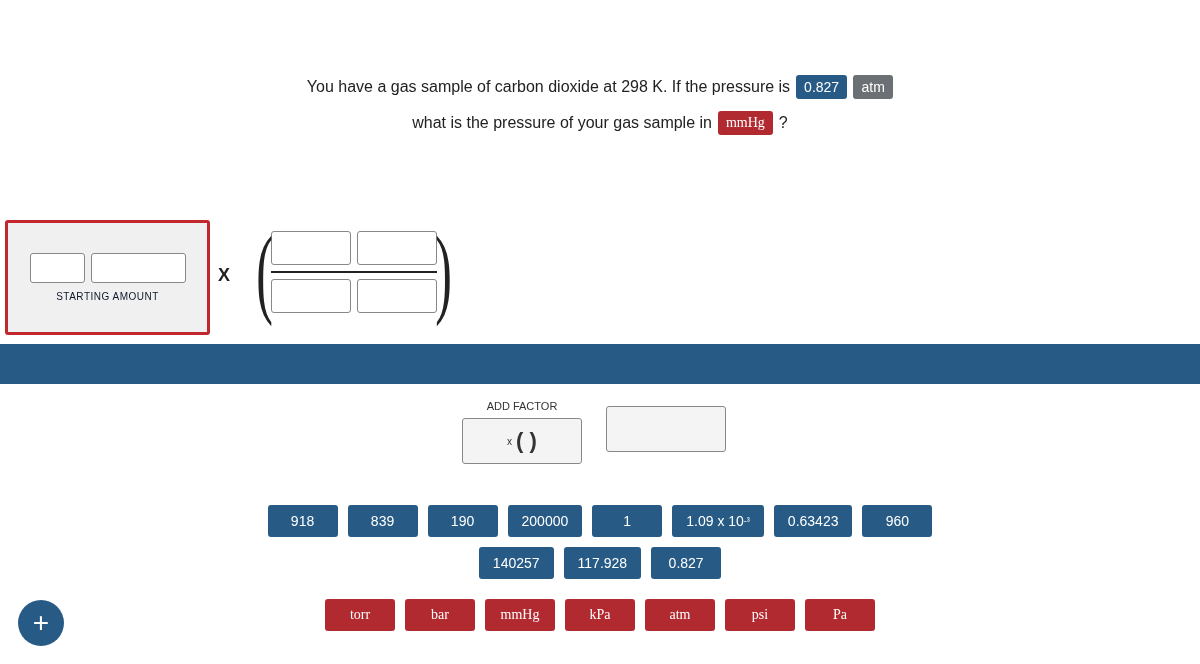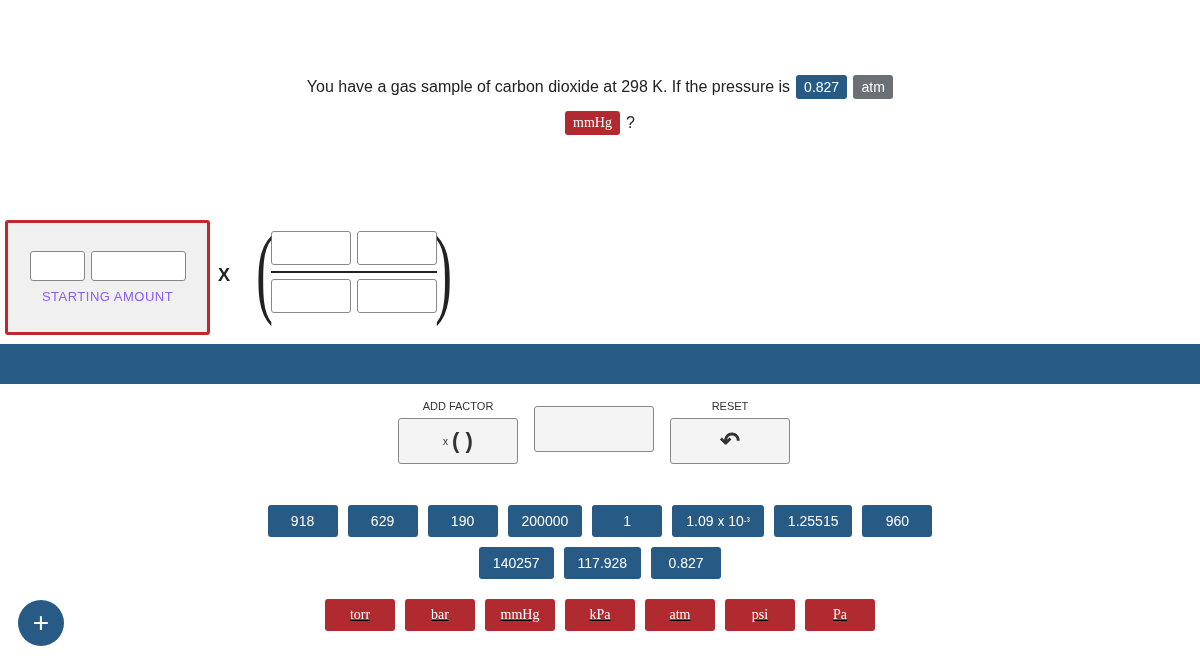--- a/index.html
+++ b/index.html
@@ -12,37 +12,37 @@
   .pill.blue { background: #275a85; }
   .pill.red { background: #b02a2f; font-family: "Times New Roman", serif; }
   .pill.gray { background: #6b7074; color:#fff; }
   
   
   .start-box { position: absolute; top: 220px; left: 5px; width: 205px; height: 115px; border: 3px solid #c1272d; border-radius: 3px; background: #f0f0f0; display:flex; flex-direction:column; align-items:center; justify-content:center; gap:8px; }
   .start-box .inputs { display:flex; gap:6px; }
   .start-box .inputs .slot { background:#fff; border:1px solid #888; border-radius:3px; height:30px; }
   .start-box .inputs .slot.sm { width:55px; }
   .start-box .inputs .slot.lg { width:95px; }
-  .start-box .label { font-size:13px; color:#8b5cf6; letter-spacing:0.5px; }
+  .start-box .label { font-size:10px; color:#0f172a; letter-spacing:0.5px; }
   
   .times-icon { position:absolute; top:265px; left:218px; font-size:18px; font-weight:bold; color:#222; }
   
   
   .factor { position:absolute; top:222px; left:248px; display:flex; align-items:center; }
   .paren { font-size:100px; font-weight:300; color:#222; font-family:"Times New Roman", serif; line-height:1; transform:scaleX(0.5); }
   .fraction { display:flex; flex-direction:column; gap:6px; margin:0 -10px; }
   .frac-row { display:flex; gap:6px; }
   .frac-row .slot { background:#fff; border:1px solid #888; border-radius:3px; height:34px; width:80px; }
   .frac-line { height:2px; background:#222; width:100%; }
   
   
   .blue-band { position:absolute; top:344px; left:0; right:0; height:40px; background:#275a85; }
   
   
-  .tool-row { position:absolute; top:400px; left:0; right:12px; display:flex; justify-content:center; gap:16px; }
+  .tool-row { position:absolute; top:400px; left:0; right:12px; display:flex; justify-content:center; gap:24px; }
   .tool-col { display:flex; flex-direction:column; align-items:center; gap:6px; }
   .tool-label { font-size:11px; color:#333; }
   .tool-btn { width:120px; height:46px; border:1px solid #888; border-radius:3px; background:#f4f4f4; display:flex; align-items:center; justify-content:center; font-size:20px; color:#333; cursor:pointer; }
   .tool-btn .eq-box { border:2px solid #333; width:18px; height:14px; margin-left:6px; display:inline-block; }
   .tool-btn .undo-icon { font-size:24px; font-weight:bold; }
   
   
   .tiles-area { position:absolute; top:505px; left:0; right:0; display:flex; flex-direction:column; align-items:center; gap:10px; }
   .tile-row { display:flex; gap:10px; justify-content:center; }
   .tile { min-width:70px; padding:0 14px; height:32px; border-radius:3px; display:flex; align-items:center; justify-content:center; font-size:14px; color:#fff; cursor:pointer; }
@@ -56,20 +56,21 @@
 </head>
 <body>
 
 <div class="question">
   <div class="question-line">
     <span>You have a gas sample of carbon dioxide at 298 K. If the pressure is</span>
     <span class="pill blue">0.827</span>
     <span class="pill gray">atm</span>
   </div>
   <div class="question-line">
+    <span>what is the pressure of your gas sample in</span>
     <span class="pill red">mmHg</span>
     <span>?</span>
   </div>
 </div>
 
 <div class="start-box">
   <div class="inputs">
     <div class="slot sm"></div>
     <div class="slot lg"></div>
   </div>
@@ -101,45 +102,39 @@
     <div class="tool-label">ADD FACTOR</div>
     <div class="tool-btn">
       <span style="font-size:10px; margin-right:4px;">x</span>
       <span style="font-size:22px; font-weight:bold;">(   )</span>
     </div>
   </div>
   <div class="tool-col">
     <div class="tool-label"></div>
     <div class="tool-btn"></div>
   </div>
-  <div class="tool-col">
-    <div class="tool-label">RESET</div>
-    <div class="tool-btn">
-      <span class="undo-icon">↶</span>
-    </div>
-  </div>
 </div>
 
 <div class="tiles-area">
   <div class="tile-row" id="num-row-1">
       <div class="tile blue">918</div>
-      <div class="tile blue">629</div>
+      <div class="tile blue">839</div>
       <div class="tile blue">190</div>
       <div class="tile blue">200000</div>
       <div class="tile blue">1</div>
       <div class="tile blue">1.09 x 10<sup>-³</sup></div>
-      <div class="tile blue">1.25515</div>
+      <div class="tile blue">0.63423</div>
       <div class="tile blue">960</div>
     </div>
   <div class="tile-row" id="num-row-2">
       <div class="tile blue">140257</div>
       <div class="tile blue">117.928</div>
       <div class="tile blue">0.827</div>
     </div>
-  <div class="tile-row" id="unit-row" style="margin-top:10px;text-decoration:underline;">
+  <div class="tile-row" id="unit-row" style="margin-top:10px;">
       <div class="tile red">torr</div>
       <div class="tile red">bar</div>
       <div class="tile red">mmHg</div>
       <div class="tile red">kPa</div>
       <div class="tile red">atm</div>
       <div class="tile red">psi</div>
       <div class="tile red">Pa</div>
     </div>
 </div>
 

